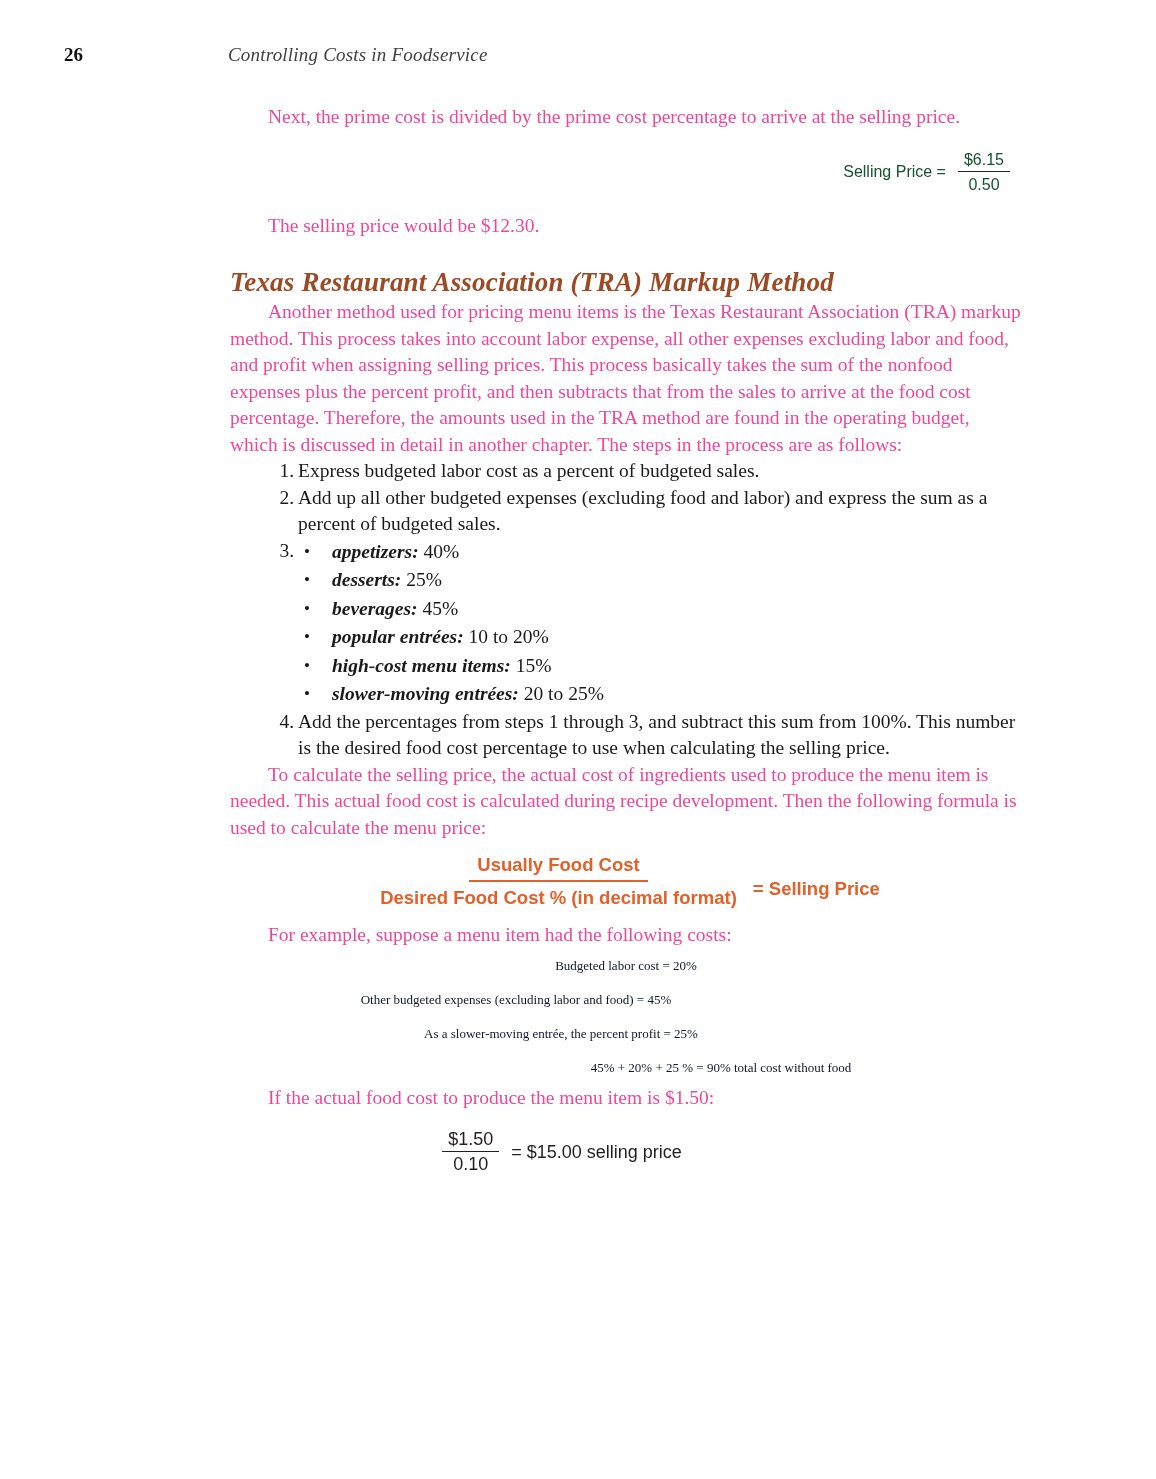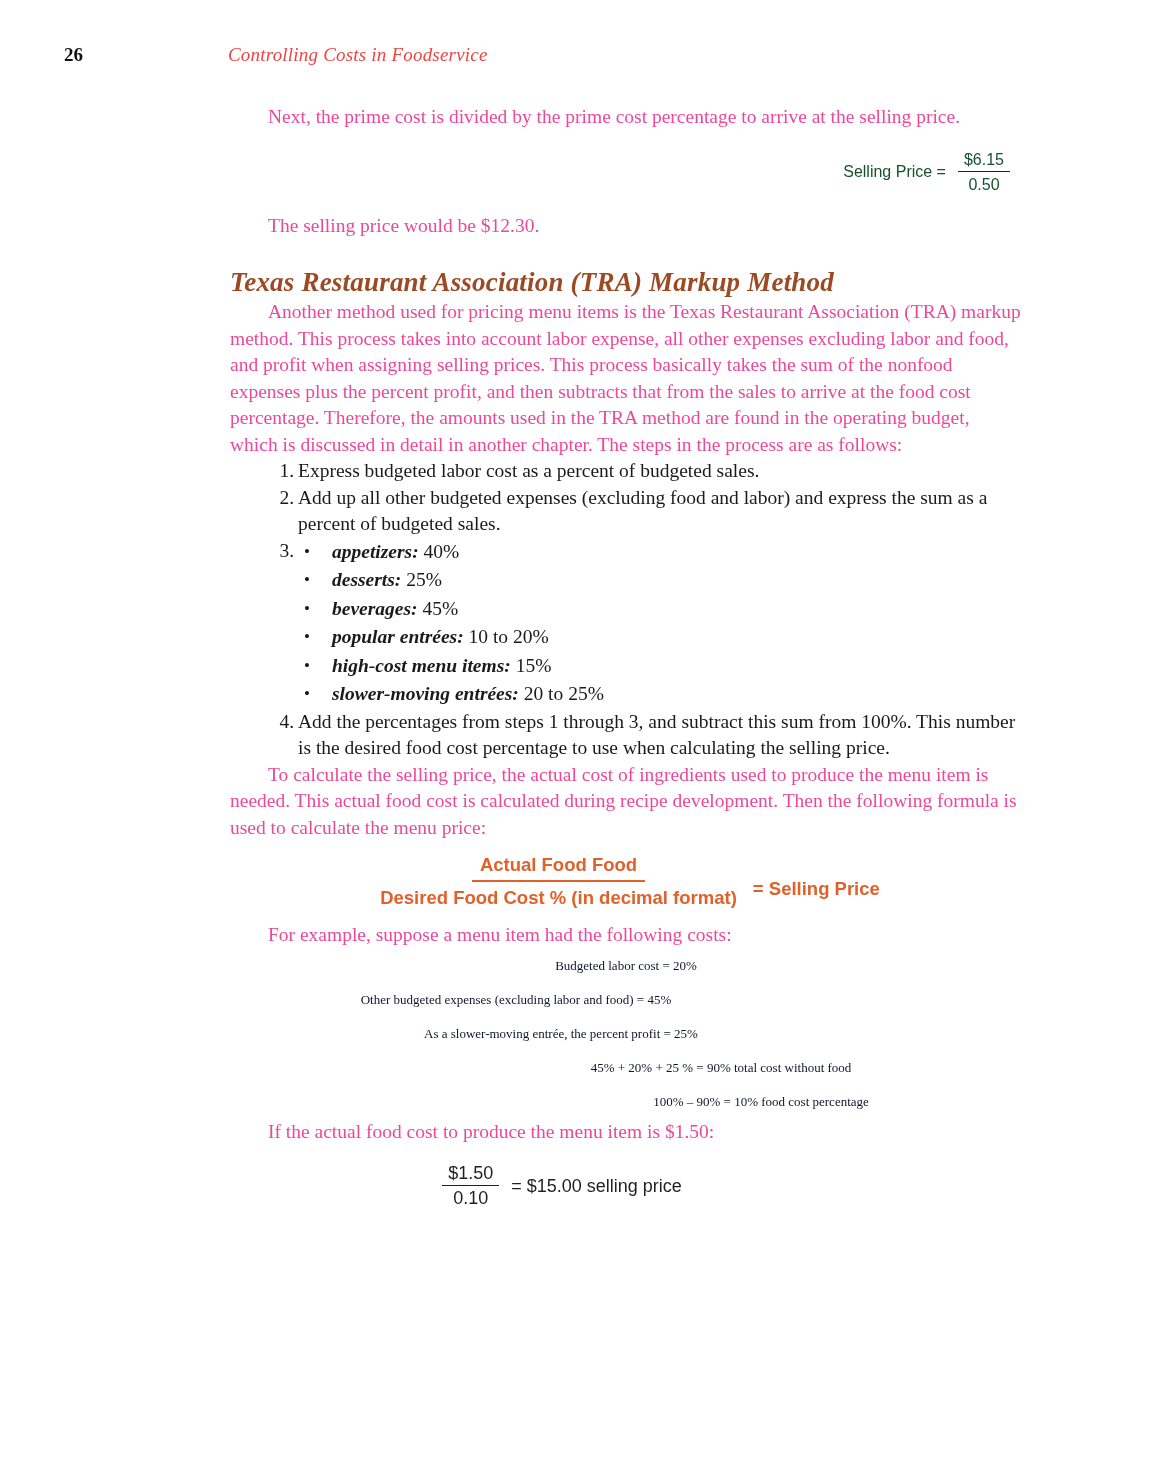--- a/index.html
+++ b/index.html
@@ -40,21 +40,21 @@
     font-size: 19px;
     color: #111;
   }
   .book-title {
     position: absolute;
     left: 228px;
     top: 0;
     font-family: "Liberation Serif", serif;
     font-style: italic;
     font-size: 19px;
-    color: #ef4444;
+    color: #404040;
     letter-spacing: 0.2px;
   }
 
   
   .col {
     position: absolute;
     left: 230px;
     top: 104px;
     width: 792px;
   }
@@ -292,35 +292,34 @@
         <span>Add the percentages from steps 1 through 3, and subtract this sum from 100%. This number is the desired food cost percentage to use when calculating the selling price.</span>
       </li>
     </ol>
 
     <p class="body indent">To calculate the selling price, the actual cost of ingredients used to produce the menu item is needed. This actual food cost is calculated during recipe development. Then the following formula is used to calculate the menu price:</p>
 
     <div class="gap-sm"></div>
 
     <div class="formula-box">
       <span class="frac2">
-        <span class="num">Actual Food Food</span>
+        <span class="num">Usually Food Cost</span>
         <span class="den">Desired Food Cost % (in decimal format)</span>
       </span>
       <span class="eqp">= Selling Price</span>
     </div>
 
     <div class="gap-sm"></div>
 
     <p class="body indent">For example, suppose a menu item had the following costs:</p>
 
     <div class="fact c">Budgeted labor cost = 20%</div>
     <div class="fact l1">Other budgeted expenses (excluding labor and food) = 45%</div>
     <div class="fact l2">As a slower-moving entrée, the percent profit = 25%</div>
     <div class="fact r2">45% + 20% + 25 % = 90% total cost without food</div>
-    <div class="fact r3">100% – 90% = 10% food cost percentage</div>
 
     <p class="body indent">If the actual food cost to produce the menu item is $1.50:</p>
 
     <div class="gap-md"></div>
 
     <div class="final-eq">
       <span class="frac">
         <span class="num">$1.50</span>
         <span class="den">0.10</span>
       </span>

